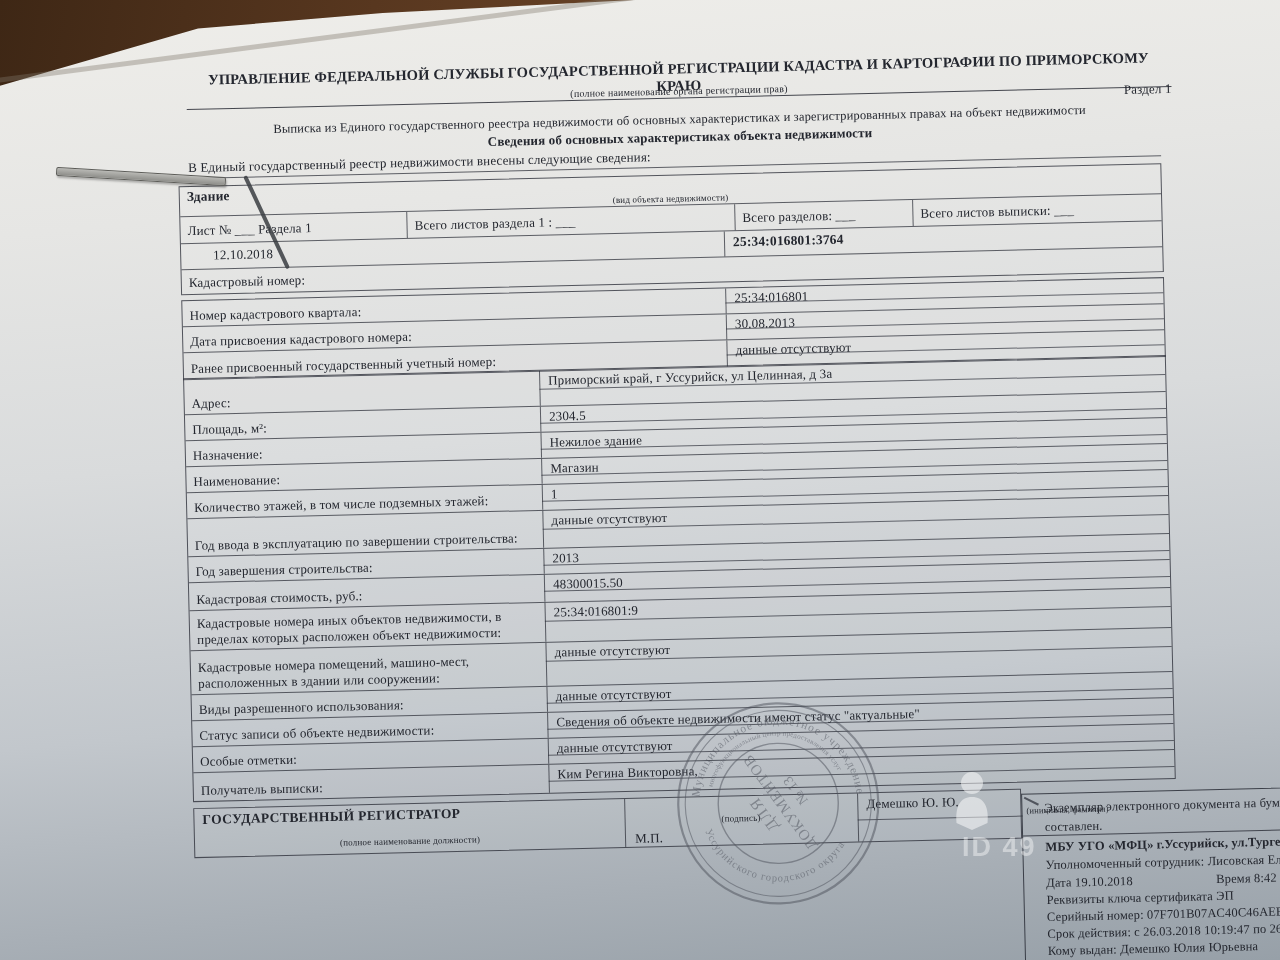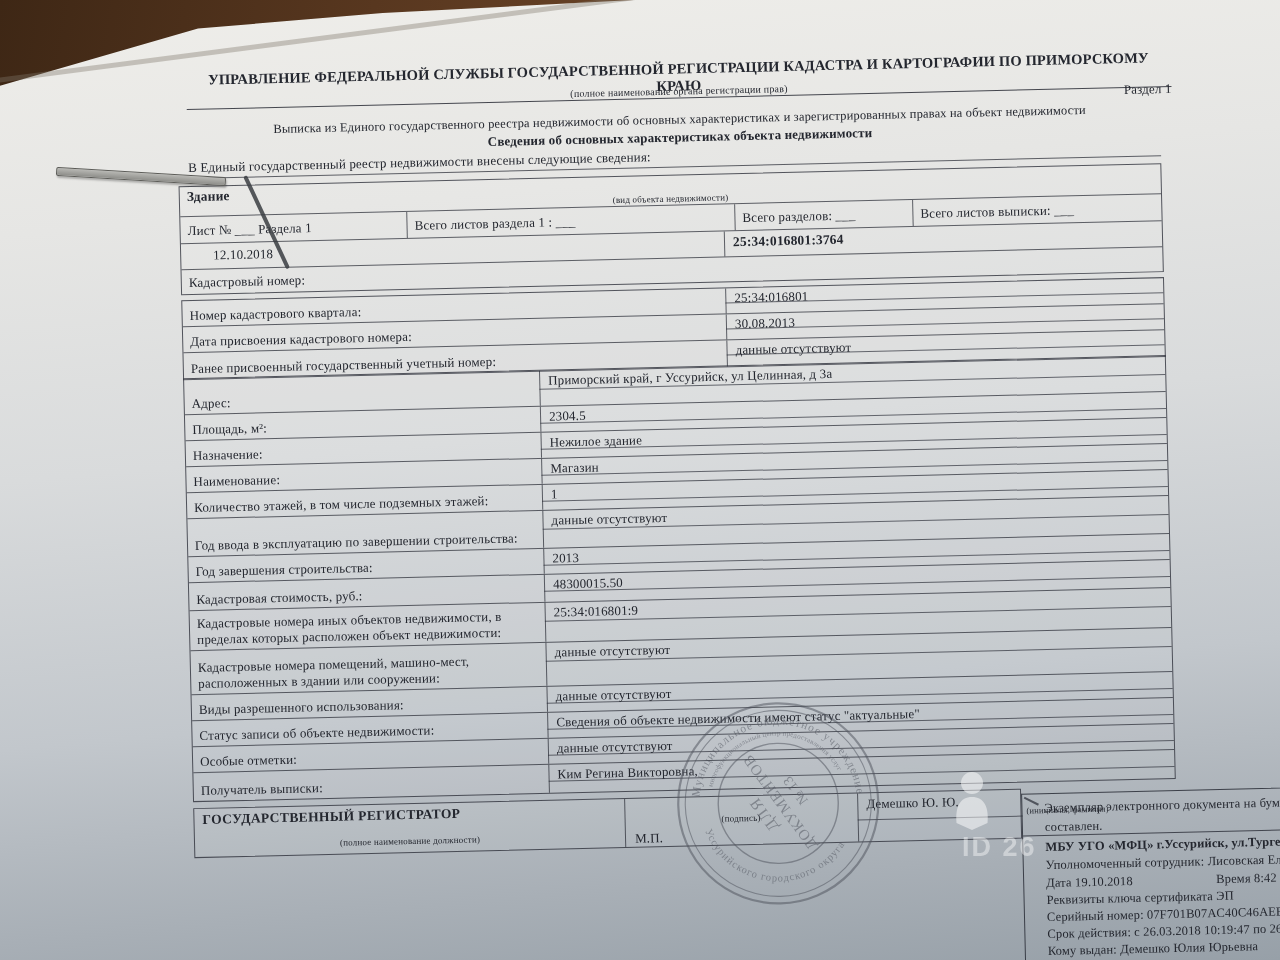--- a/index.html
+++ b/index.html
@@ -285,14 +285,14 @@
 <div class="staple"></div>
 <div class="penmark"></div>
 
 <div class="wm">
   <svg width="52" height="60" viewBox="0 0 52 60" style="position:absolute;left:8px;top:0">
     <g fill="rgba(255,255,255,.5)">
       <circle cx="26" cy="13" r="11"></circle>
       <path d="M26 27 C14 27 9 37 10.5 53 L26 60 L41.5 53 C43 37 38 27 26 27 Z"></path>
     </g>
   </svg>
-  <span class="idtxt">ID 26</span>
+  <span class="idtxt">ID 49</span>
 </div>
 
 </body></html>

